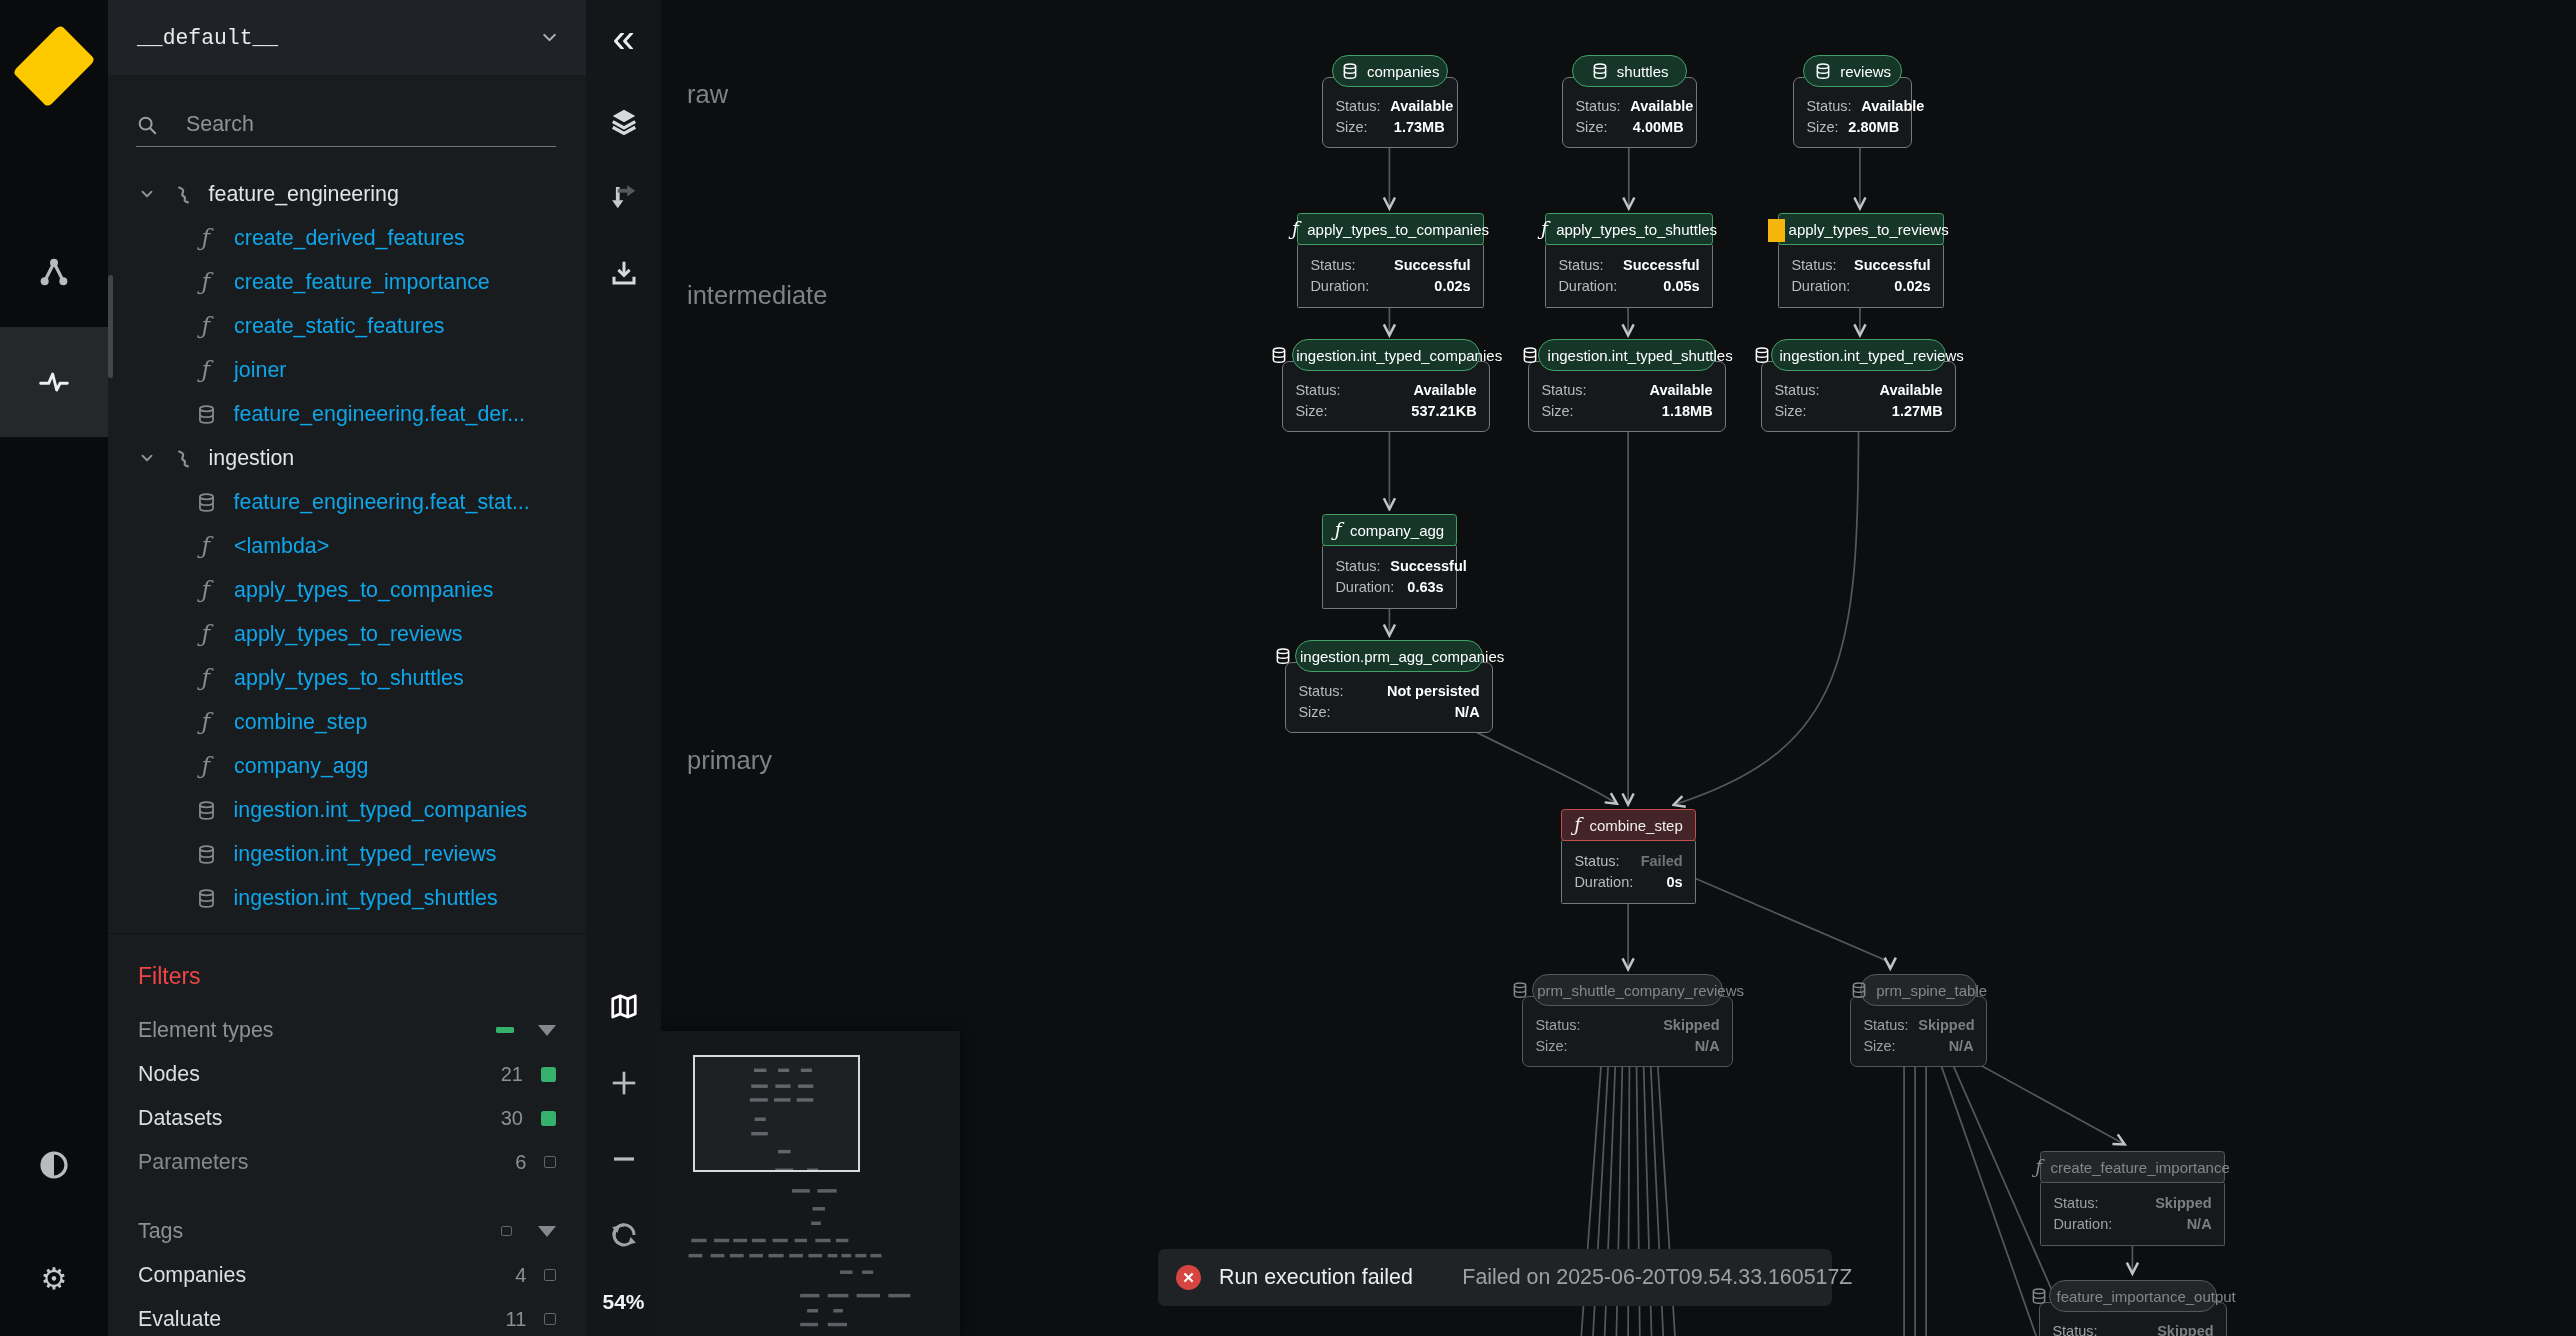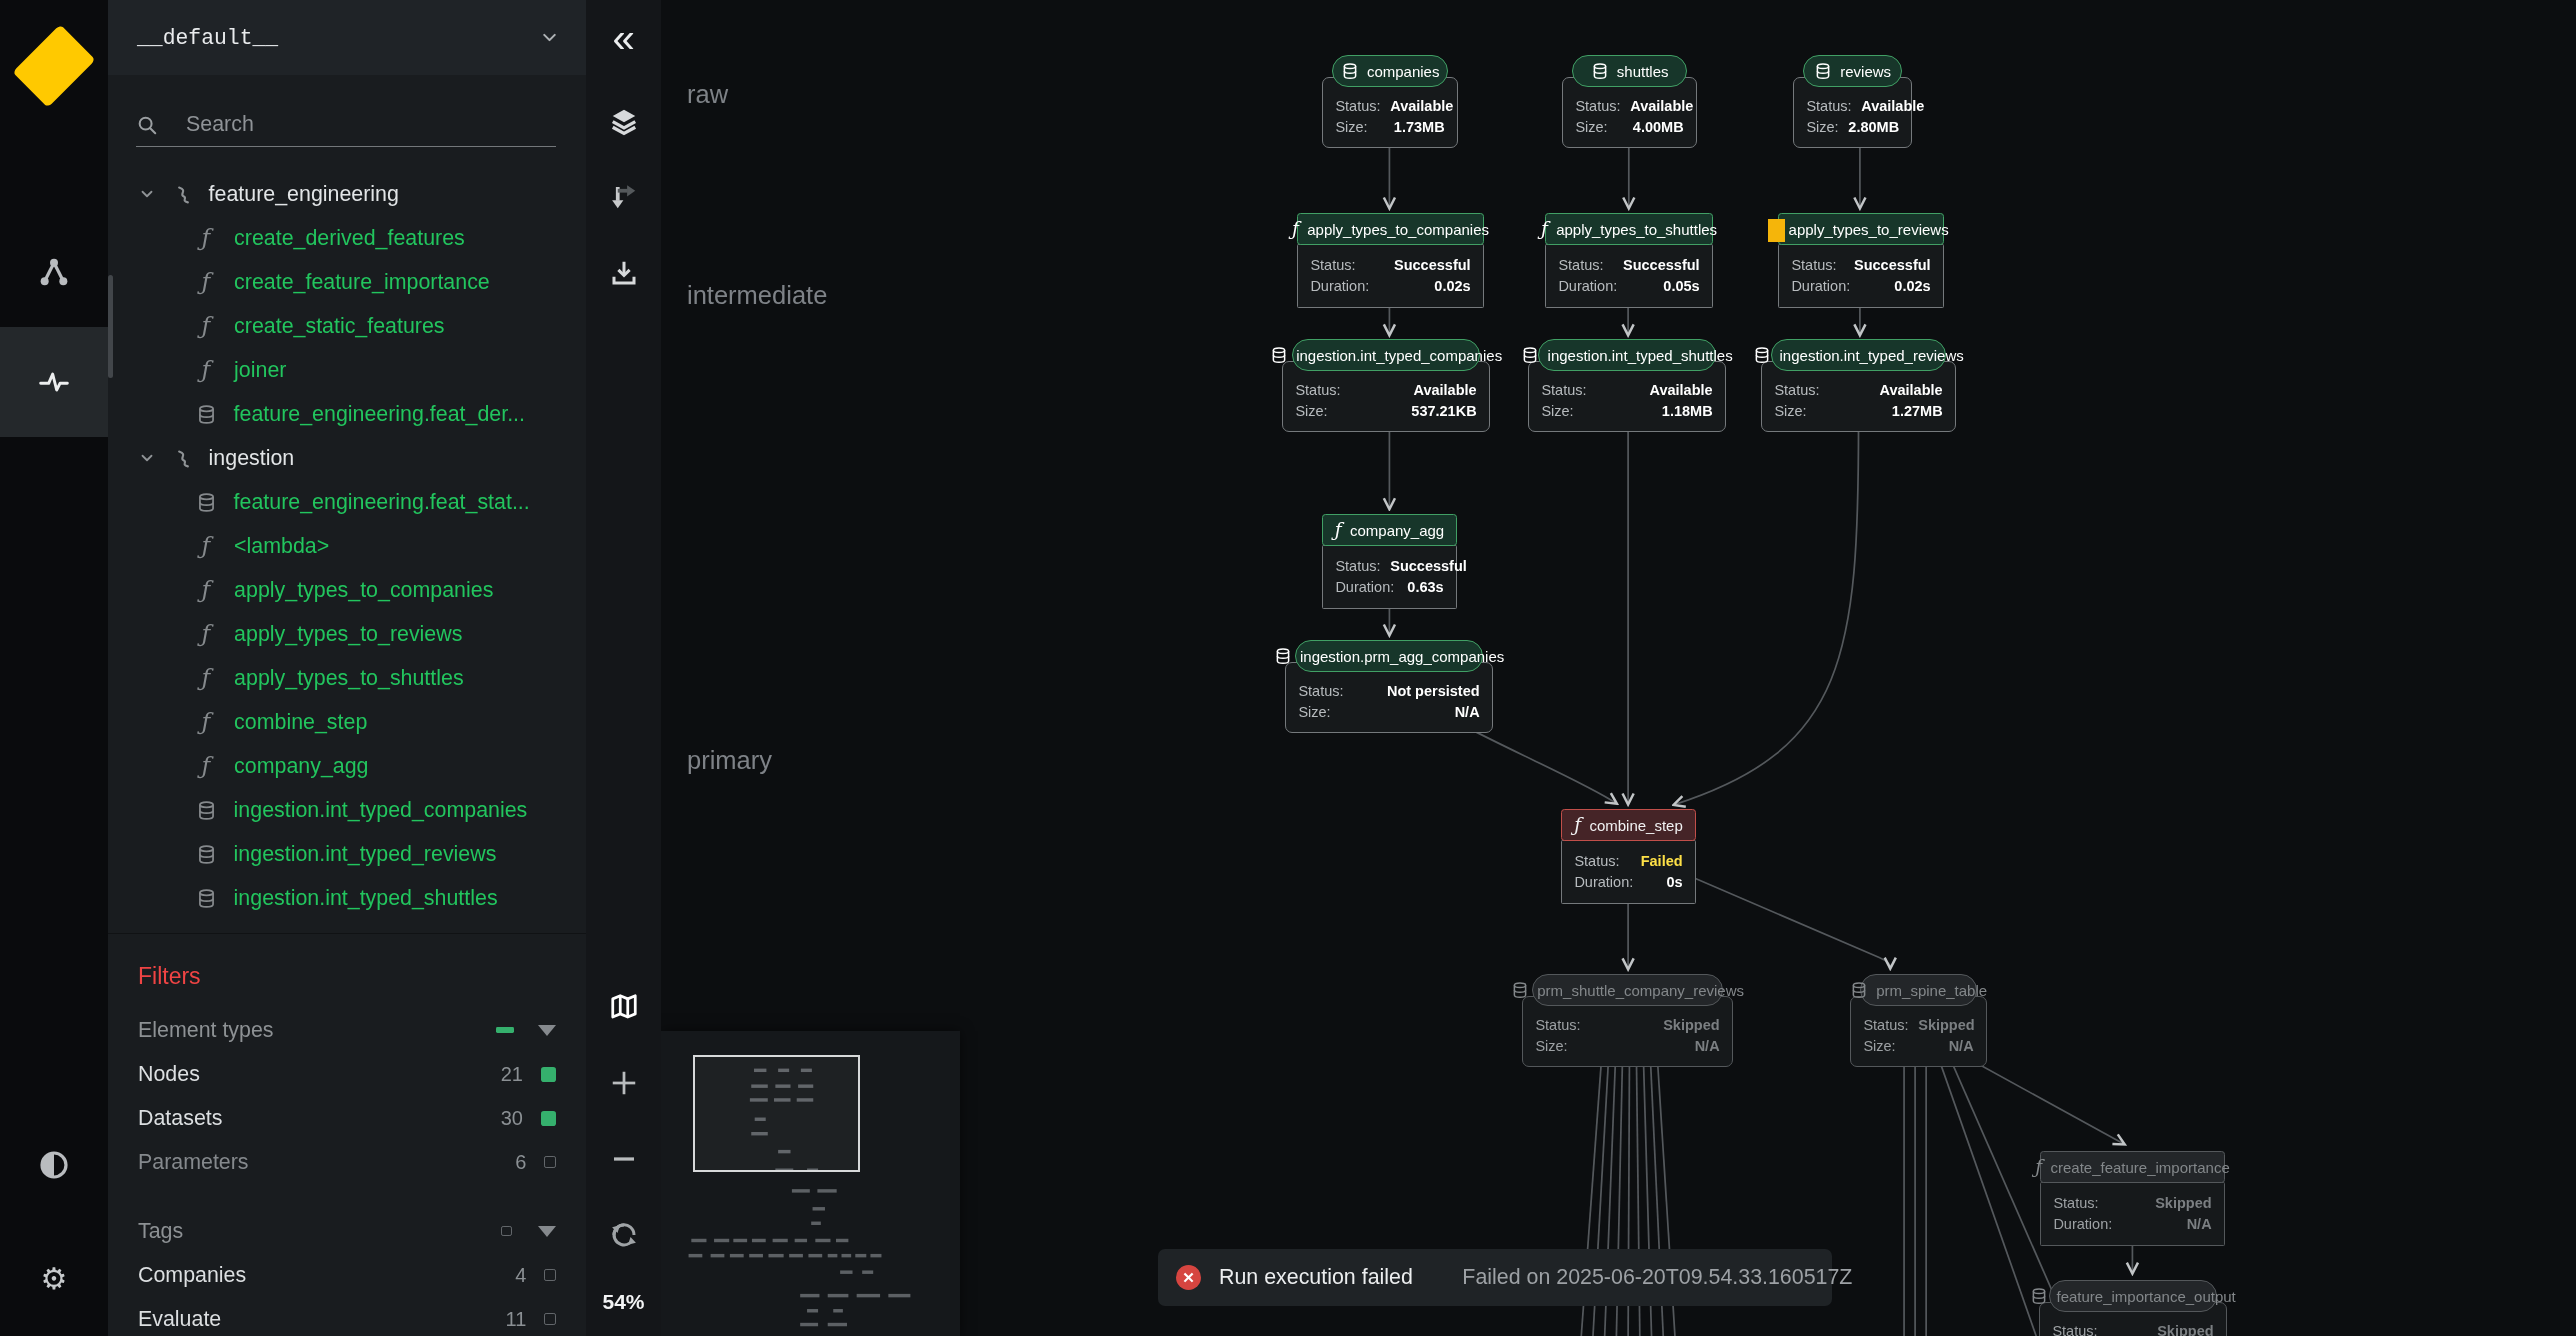--- a/index.html
+++ b/index.html
@@ -33,21 +33,21 @@
   .search .ph { font-size:21.4px; color:#8f9397; }
   .scrollthumb { position:absolute; left:0px; top:275px; width:4.8px; height:103px; background:#42464a; border-radius:2.8px; }
 
   .tree { position:absolute; left:0; top:172px; right:0; }
   .trow { height:44px; display:flex; align-items:center; cursor:pointer; }
   .trow .chev { width:18px; height:18px; margin-left:30px; color:#8f9396; }
   .trow .gicon { width:21px; height:21px; margin-left:16.6px; color:#8f9396; flex:none; }
   .trow .glabel { font-size:21.4px; color:#e2e5e7; margin-left:15px; white-space:nowrap; }
   .trow.child .cicon { width:21px; height:21px; margin-left:88px; color:#85898c; flex:none; }
   .trow.child .fico { margin-left:86px; }
-  .trow .clabel { font-size:21.4px; color:#22c55e; margin-left:16.6px; white-space:nowrap; }
+  .trow .clabel { font-size:21.4px; color:#0ea5e9; margin-left:16.6px; white-space:nowrap; }
   .fico { font-family:"DejaVu Serif", serif; font-style:italic; font-size:23.5px; color:#85898c; width:23.5px; text-align:center; flex:none; }
 
   .fdivider { position:absolute; left:0; right:0; top:933px; height:1.4px; background:#101214; }
   .filters { position:absolute; left:0; right:0; top:944px; }
   .ftitle { font-size:23px; color:#ef4444; padding:19.3px 0 18px 30px; }
   .frow { height:44px; display:flex; align-items:center; padding:0 30px; cursor:pointer; }
   .frow .flabel { flex:1; font-size:21.4px; }
   .frow .fcount { font-size:20px; color:#8b9094; margin-right:18px; }
   .fhead .flabel { color:#8d9194; }
   .fon .flabel { color:#dcdfe1; }
@@ -81,21 +81,21 @@
   .nrow { display:flex; justify-content:space-between; gap:9.7px; height:21.4px; align-items:center; }
   .nlab { font-size:14.5px; color:#b7bbbe; }
   .nval { font-size:14.5px; font-weight:bold; color:#ffffff; }
 
   .node.green .nhead { background:#17362a; border-color:#41a065; color:#ffffff; }
   .node.red .nhead { background:#452427; border-color:#c24f4a; color:#f1f2f3; }
   .node.gray .nhead { background:#232629; border-color:#54585b; color:#83878a; }
   .node.gray .nbody { border-color:#54585b; }
   .node.gray .nlab { color:#9da1a4; }
   .node.gray .nval { color:#7b7f82; font-weight:bold; }
-  .nval.failedval { color:#fde047; }
+  .nval.failedval { color:#737373; }
   .tagmark { position:absolute; left:-9.7px; top:5.5px; width:16.6px; height:23.5px; background:#f5b50a; z-index:3; }
 
   
   .toast { position:absolute; left:1158px; top:1249px; width:674px; height:57px; background:#1f2326; border-radius:7px; z-index:6; display:flex; align-items:center; }
   .toast .erricon { width:25px; height:25px; border-radius:50%; background:#d64540; color:#fff; display:flex; align-items:center; justify-content:center; font-size:15px; font-weight:bold; margin:0 18px 0 18px; flex:none; }
   .toast .ttitle { font-size:21.4px; color:#eceeef; white-space:nowrap; }
   .toast .tdivider { width:1.4px; height:57px; background:#3a3e41; margin:0 26px 0 23.5px; }
   .toast .tdetail { font-size:21.4px; color:#9da1a5; white-space:nowrap; }
 
   

